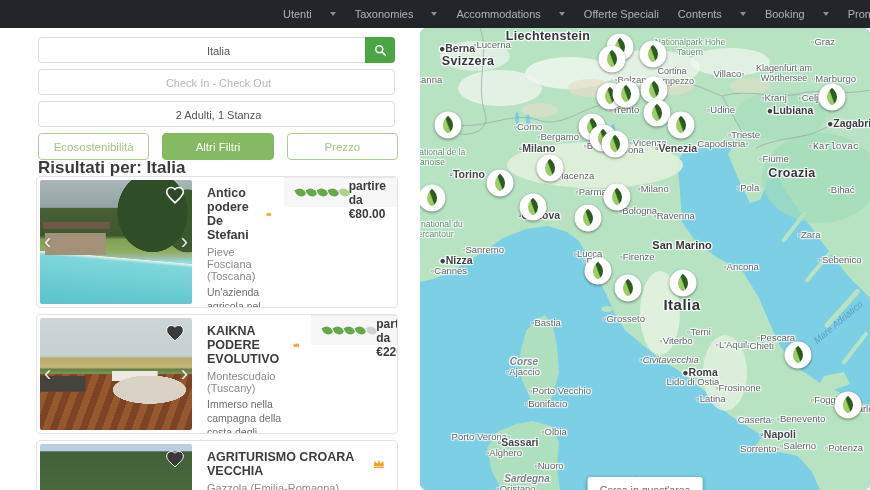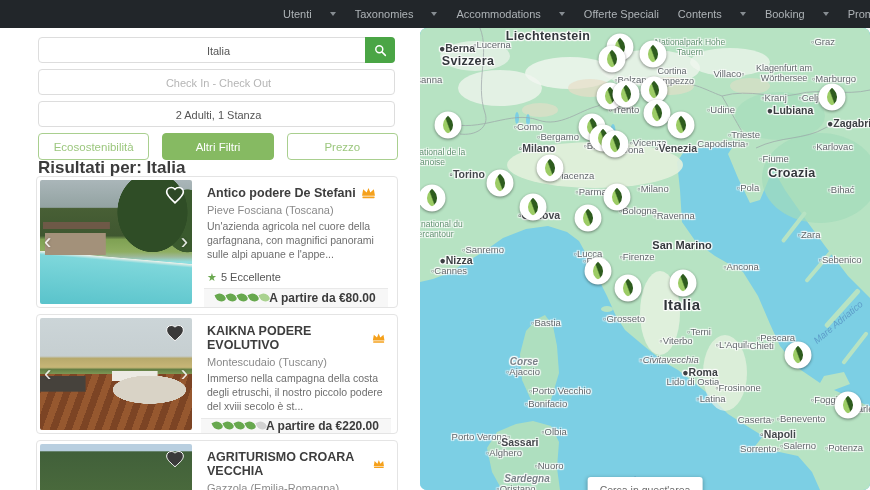--- a/index.html
+++ b/index.html
@@ -30,21 +30,21 @@
   .fbtn{flex:1;height:27px;border-radius:4px;font-size:11.5px;cursor:pointer;
         font-family:"Liberation Sans",sans-serif;background:#fff;border:1px solid #a9cf8f;color:#9cc77e;}
   .fbtn.solid{background:#86ba62;border-color:#86ba62;color:#fff;}
 
   .results-heading{position:absolute;left:38px;top:130px;font-size:17px;font-weight:600;color:#3c3c3c;}
 
   
   .card{position:absolute;left:36px;width:362px;border:1px solid #e4e4e4;border-radius:4px;background:#fff;
         box-sizing:border-box;display:flex;overflow:hidden;cursor:pointer;}
   .card-image{flex:0 0 152px;margin:3px;border-radius:2px;position:relative;overflow:hidden;}
-  .card-right{flex:1;display:flex;flex-direction:column;min-width:0;align-items:center;}
+  .card-right{flex:1;display:flex;flex-direction:row;min-width:0;}
   .card-content{flex:1;padding:9px 12px 4px 12px;}
   .card-title{font-size:12.5px;font-weight:bold;color:#3d3d3d;display:flex;align-items:center;gap:5px;}
   .card-loc{font-size:11px;color:#8a8a8a;margin-top:4px;}
   .card-desc{font-size:10.5px;color:#6e6e6e;line-height:1.35;margin-top:3px;}
   .card-rating{margin-top:9px;font-size:11px;color:#555;display:flex;align-items:center;gap:4px;}
   .rating-star{color:#6aa84f;font-size:11px;}
   .card-footer{height:29px;background:#f7f7f7;border-top:1px solid #e9e9e9;display:flex;align-items:center;
         justify-content:space-between;padding:0 12px;}
   .card-price{font-size:12px;font-weight:bold;color:#3c3c3c;}
   .leaves{display:flex;align-items:center;gap:2px;}
@@ -350,21 +350,21 @@
       <span class="mlabel lbl-major" style="left: 432px; top: 95px;">●Zagabria</span>
       <span class="mlabel" style="left: 108px; top: 98px;">◦Como</span>
       <span class="mlabel" style="left: 138px; top: 108px;">◦Bergamo</span>
       <span class="mlabel" style="left: 181px; top: 117px;">◦Brescia</span>
       <span class="mlabel" style="left: 228px; top: 114px;">◦Vicenza</span>
       <span class="mlabel" style="left: 207px; top: 121px;">◦Verona</span>
       <span class="mlabel lbl-med" style="left: 256px; top: 120px;">◦Venezia</span>
       <span class="mlabel" style="left: 324px; top: 106px;">◦Trieste</span>
       <span class="mlabel" style="left: 303px; top: 115px;">Capodistria◦</span>
       <span class="mlabel" style="left: 354px; top: 130px;">◦Fiume</span>
-      <span class="mlabel" style="left: 413px; top: 118px;">◦Karlovac</span>
+      <span class="mlabel" style="left: 413px; top: 118px; font-family: Liberation Mono, monospace;">◦Karlovac</span>
       <span class="mlabel lbl-country" style="left: 372px; top: 145px;">Croazia</span>
       <span class="mlabel lbl-med" style="left: 117px; top: 120px;">◦Milano</span>
       <span class="mlabel lbl-med" style="left: 47px; top: 146px;">◦Torino</span>
       <span class="mlabel lbl-park" style="left: 10px; top: 130px;">Parc national de la Vanoise</span>
       <span class="mlabel" style="left: 153px; top: 147px;">◦Piacenza</span>
       <span class="mlabel" style="left: 171px; top: 163px;">◦Parma</span>
       <span class="mlabel" style="left: 233px; top: 160px;">◦Milano</span>
       <span class="mlabel" style="left: 328px; top: 159px;">◦Pola</span>
       <span class="mlabel" style="left: 421px; top: 161px;">◦Bihać</span>
       <span class="mlabel lbl-med" style="left: 119px; top: 187px;">◦Genova</span>

